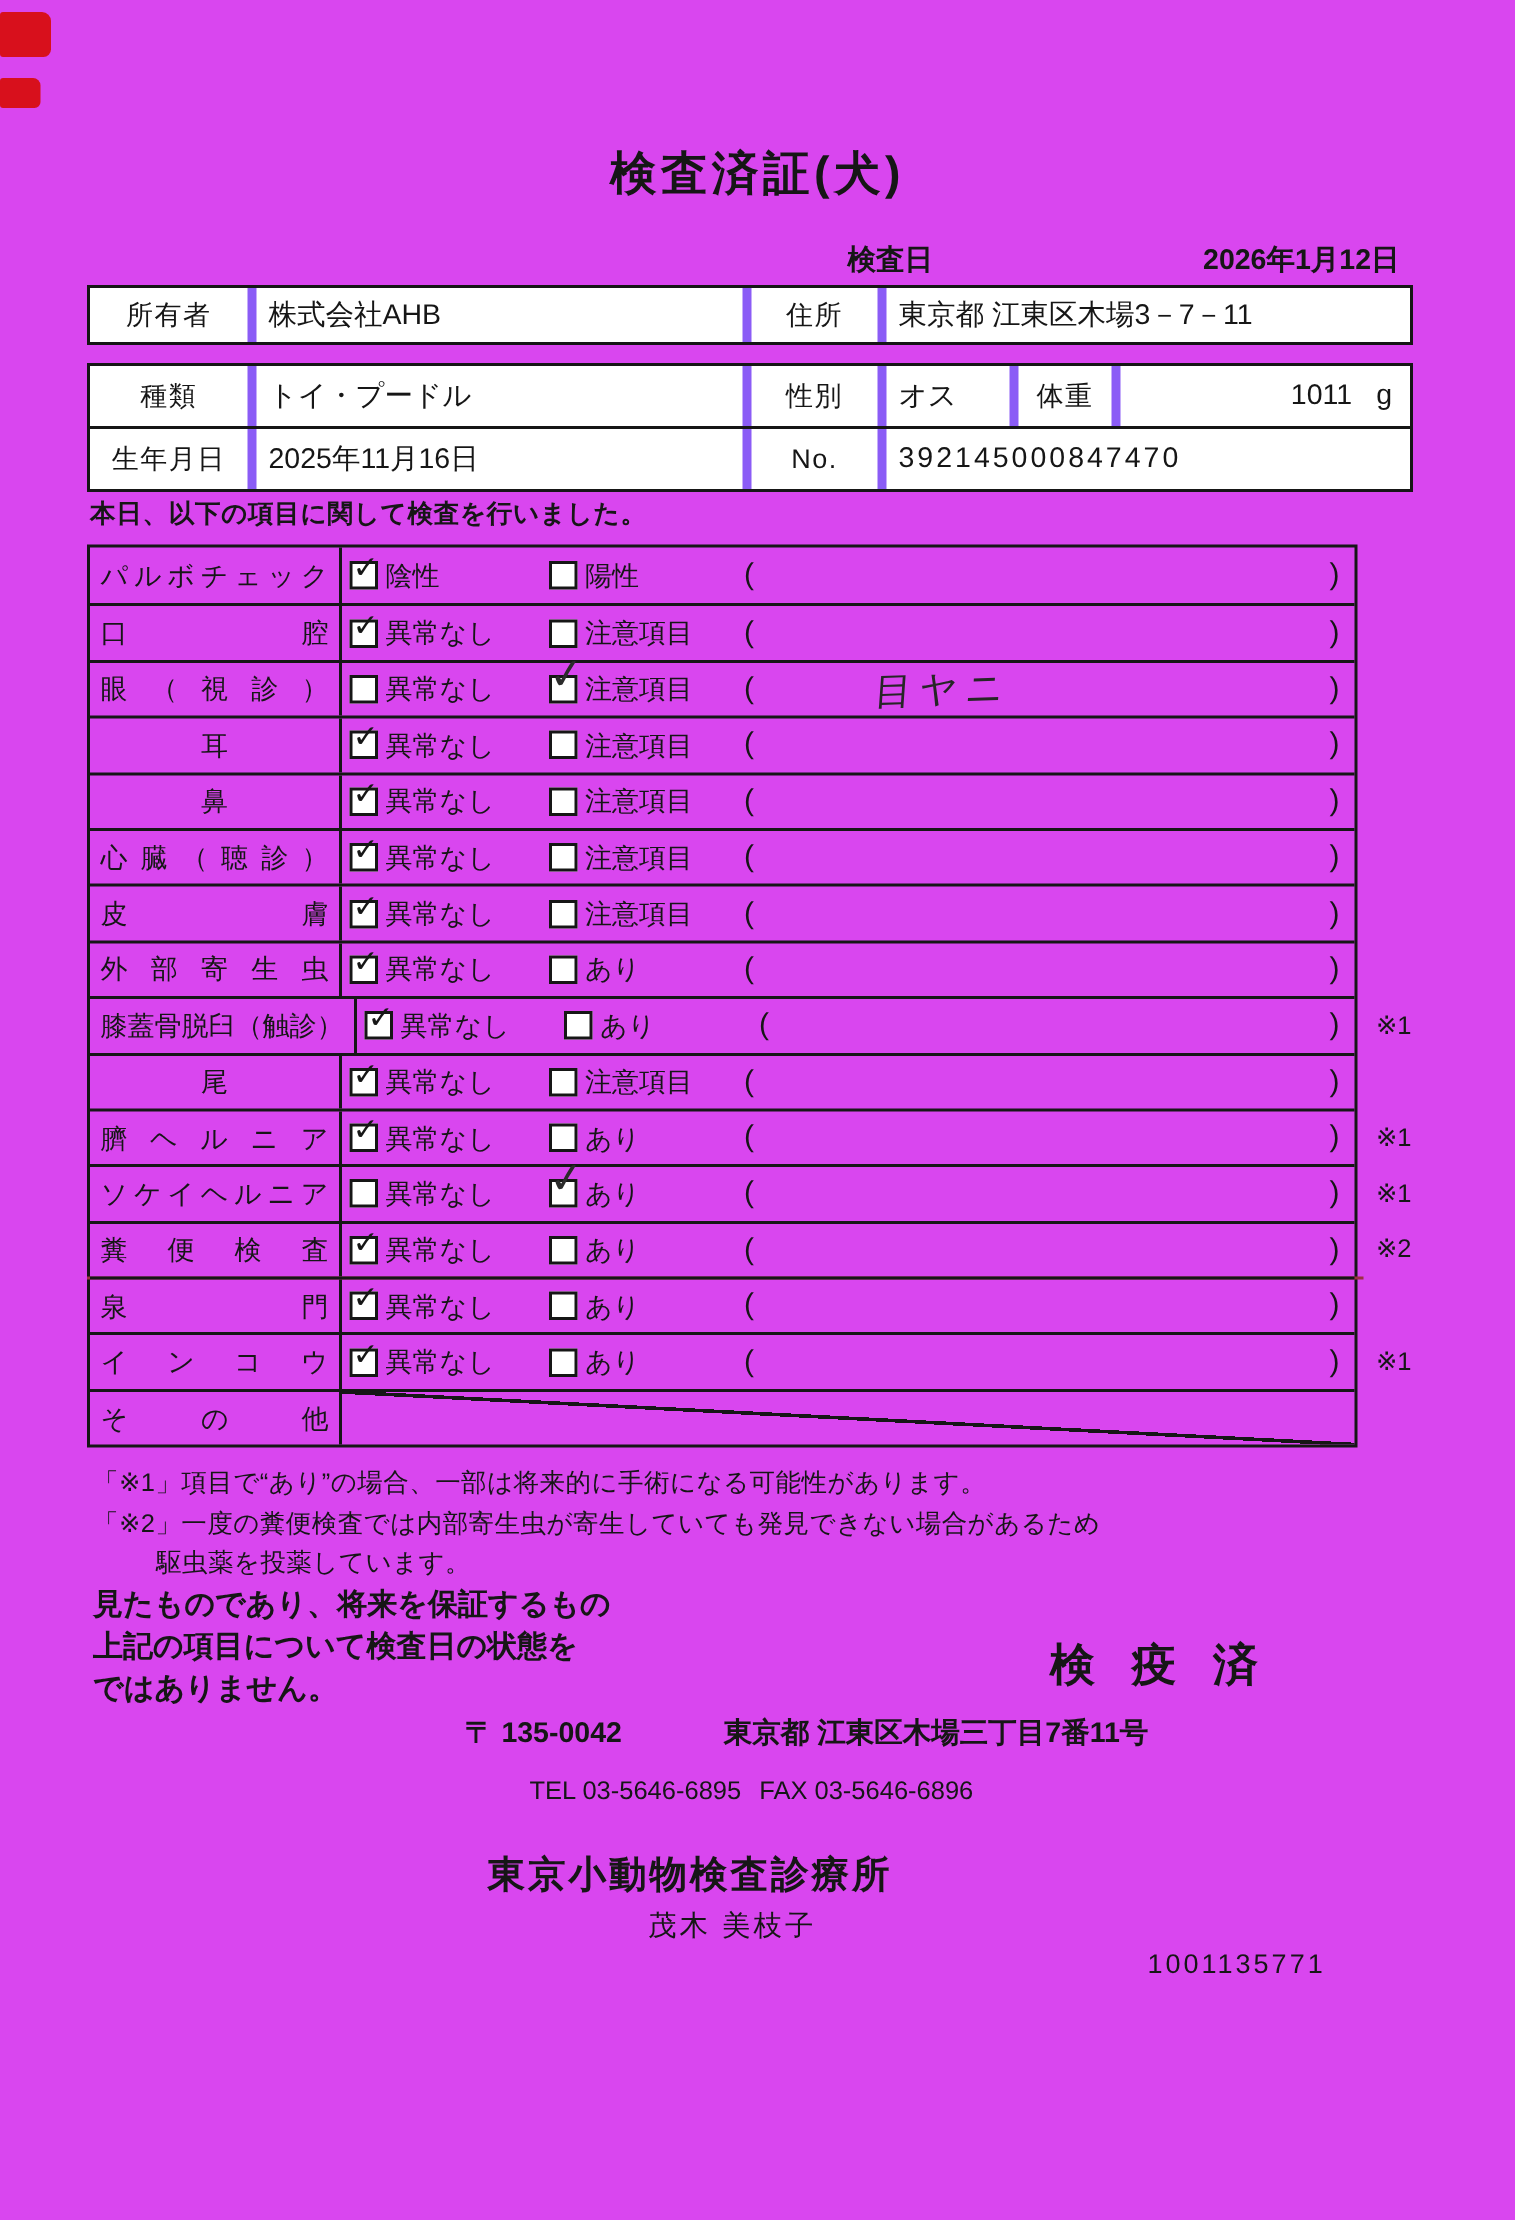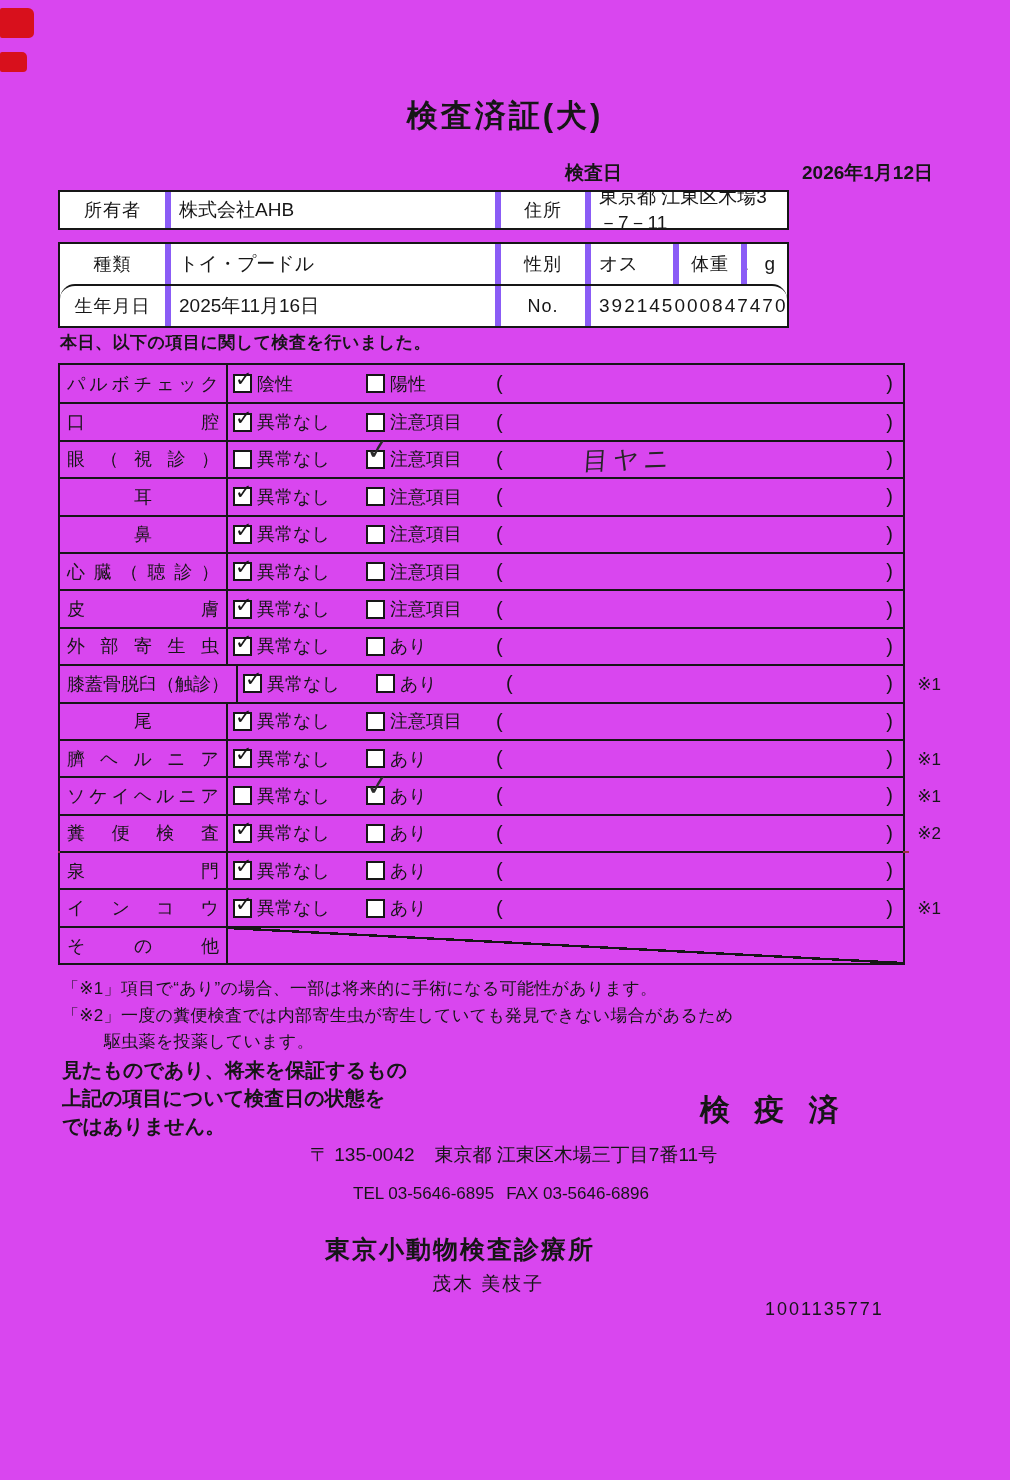--- a/index.html
+++ b/index.html
@@ -11,23 +11,23 @@
   .scan-mark-1{left:0;top:8px;width:34px;height:30px;border-radius:2px 6px 5px 2px;}
   .scan-mark-2{left:0;top:52px;width:27px;height:20px;border-radius:2px 5px 4px 2px;}
 
   .title{position:absolute;left:0;top:95px;width:1010px;text-align:center;
          font-size:31px;font-weight:600;letter-spacing:3px;}
 
   .date-row{position:absolute;left:565px;top:160px;width:368px;display:flex;
             justify-content:space-between;align-items:center;font-size:19px;font-weight:600;}
 
   
-  .tbl{position:absolute;left:58px;width:731px;border:2px solid #161616;box-sizing:border-box;background:#fff;}
+  .tbl{position:absolute;left:58px;width:884px;border:2px solid #161616;box-sizing:border-box;background:#fff;}
   .tbl-row{display:flex;height:40px;}
-  .tbl-row + .tbl-row{border-top:2px solid #161616;border-radius:15px;}
+  .tbl-row + .tbl-row{border-top:2px solid #161616;}
   .owner-tbl{top:190px;}
   .pet-tbl{top:242px;}
   .cell{display:flex;align-items:center;box-sizing:border-box;padding:0 8px;overflow:hidden;}
   .cell + .cell{border-left:6px solid #8b5cf6;}
   .lbl{justify-content:center;font-size:18px;font-weight:500;letter-spacing:1px;}
   .val{font-size:19px;}
   .w107{flex:0 0 105px;}
   .w330{flex:0 0 330px;}
   .w90{flex:0 0 90px;}
   .w88{flex:0 0 88px;}
@@ -66,21 +66,21 @@
 
   .footnote{position:absolute;font-size:17px;font-weight:500;letter-spacing:0.3px;}
   .fn1{left:62px;top:977px;}
   .fn2{left:62px;top:1004px;}
   .fn3{left:104px;top:1030px;}
 
   .disclaimer{position:absolute;left:62px;top:1056px;font-size:20px;font-weight:700;line-height:28px;}
 
   .stamp{position:absolute;left:700px;top:1090px;font-size:30px;font-weight:600;letter-spacing:8px;}
 
-  .postal-row{position:absolute;left:310px;top:1142px;display:flex;gap:20px;font-size:19px;font-weight:400;}
+  .postal-row{position:absolute;left:310px;top:1142px;display:flex;gap:68px;font-size:19px;font-weight:700;}
   .tel-row{position:absolute;left:325px;top:1184px;display:flex;gap:12px;
            font-family:Liberation Sans, sans-serif;font-size:17px;margin-left:28px;}
   .clinic-name{position:absolute;left:325px;top:1233px;font-size:25px;font-weight:700;letter-spacing:2px;}
   .clinic-person{position:absolute;left:432px;top:1271px;font-size:19px;font-weight:500;letter-spacing:2px;}
   .serial{position:absolute;left:765px;top:1299px;font-size:18px;letter-spacing:2px;}
 </style>
 </head>
 <body>
 
 <div class="page">

